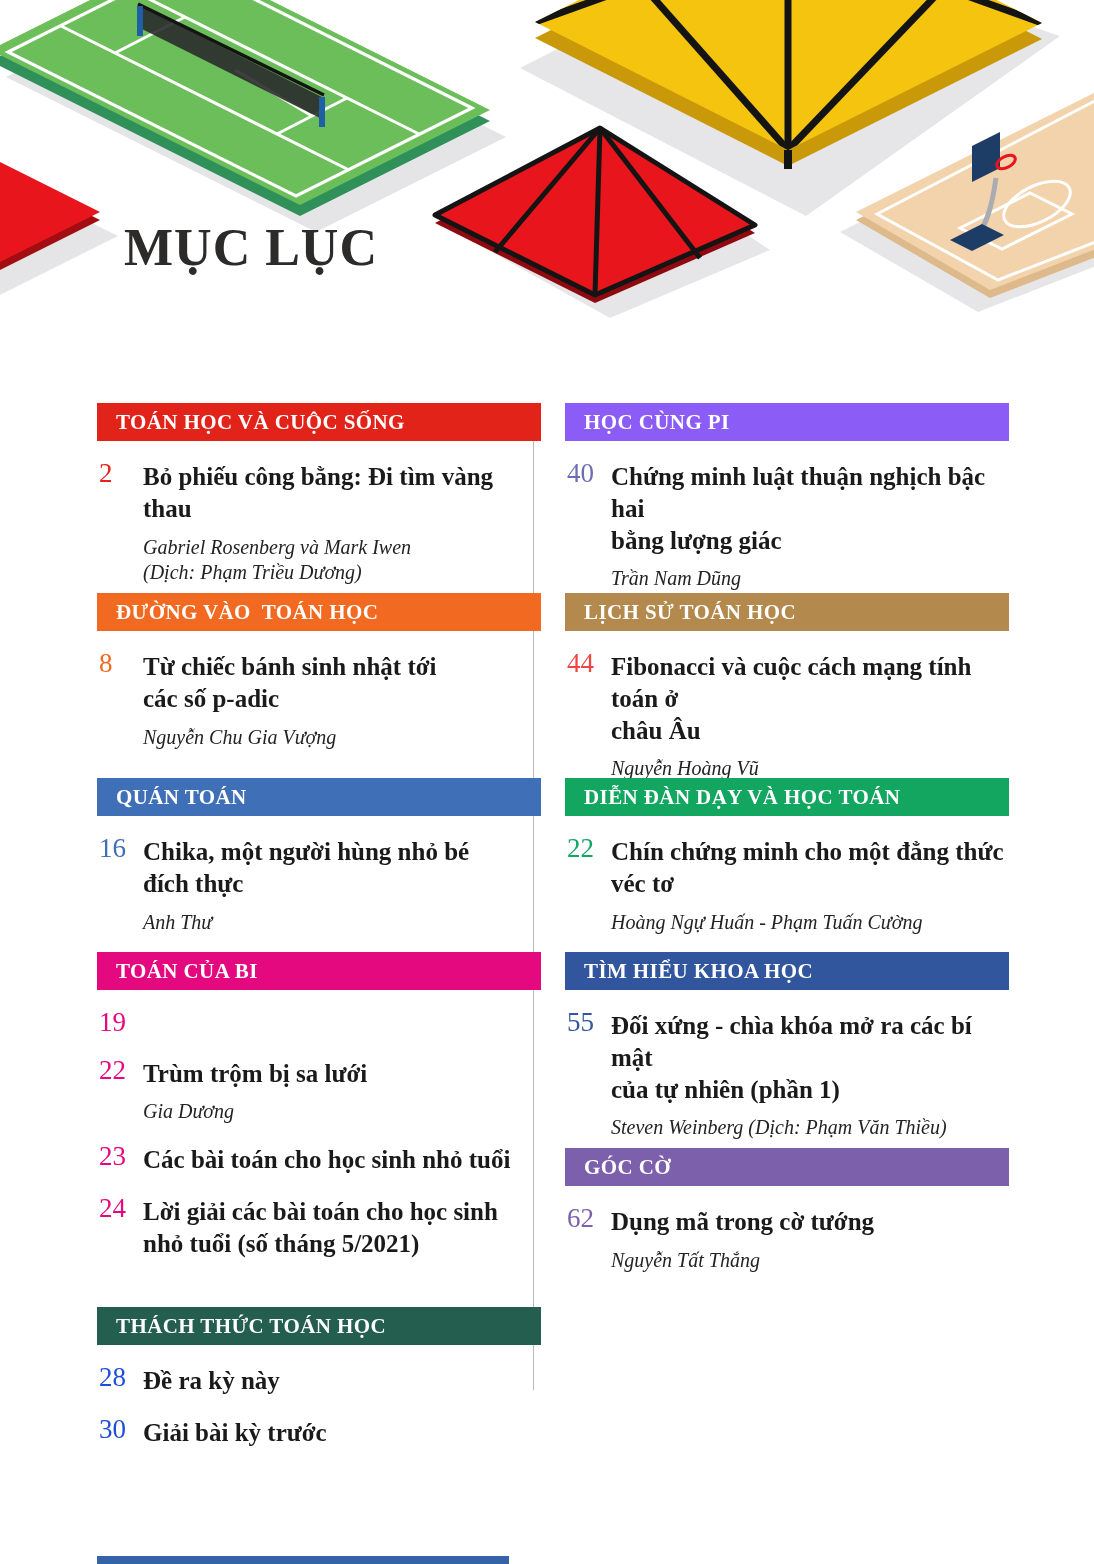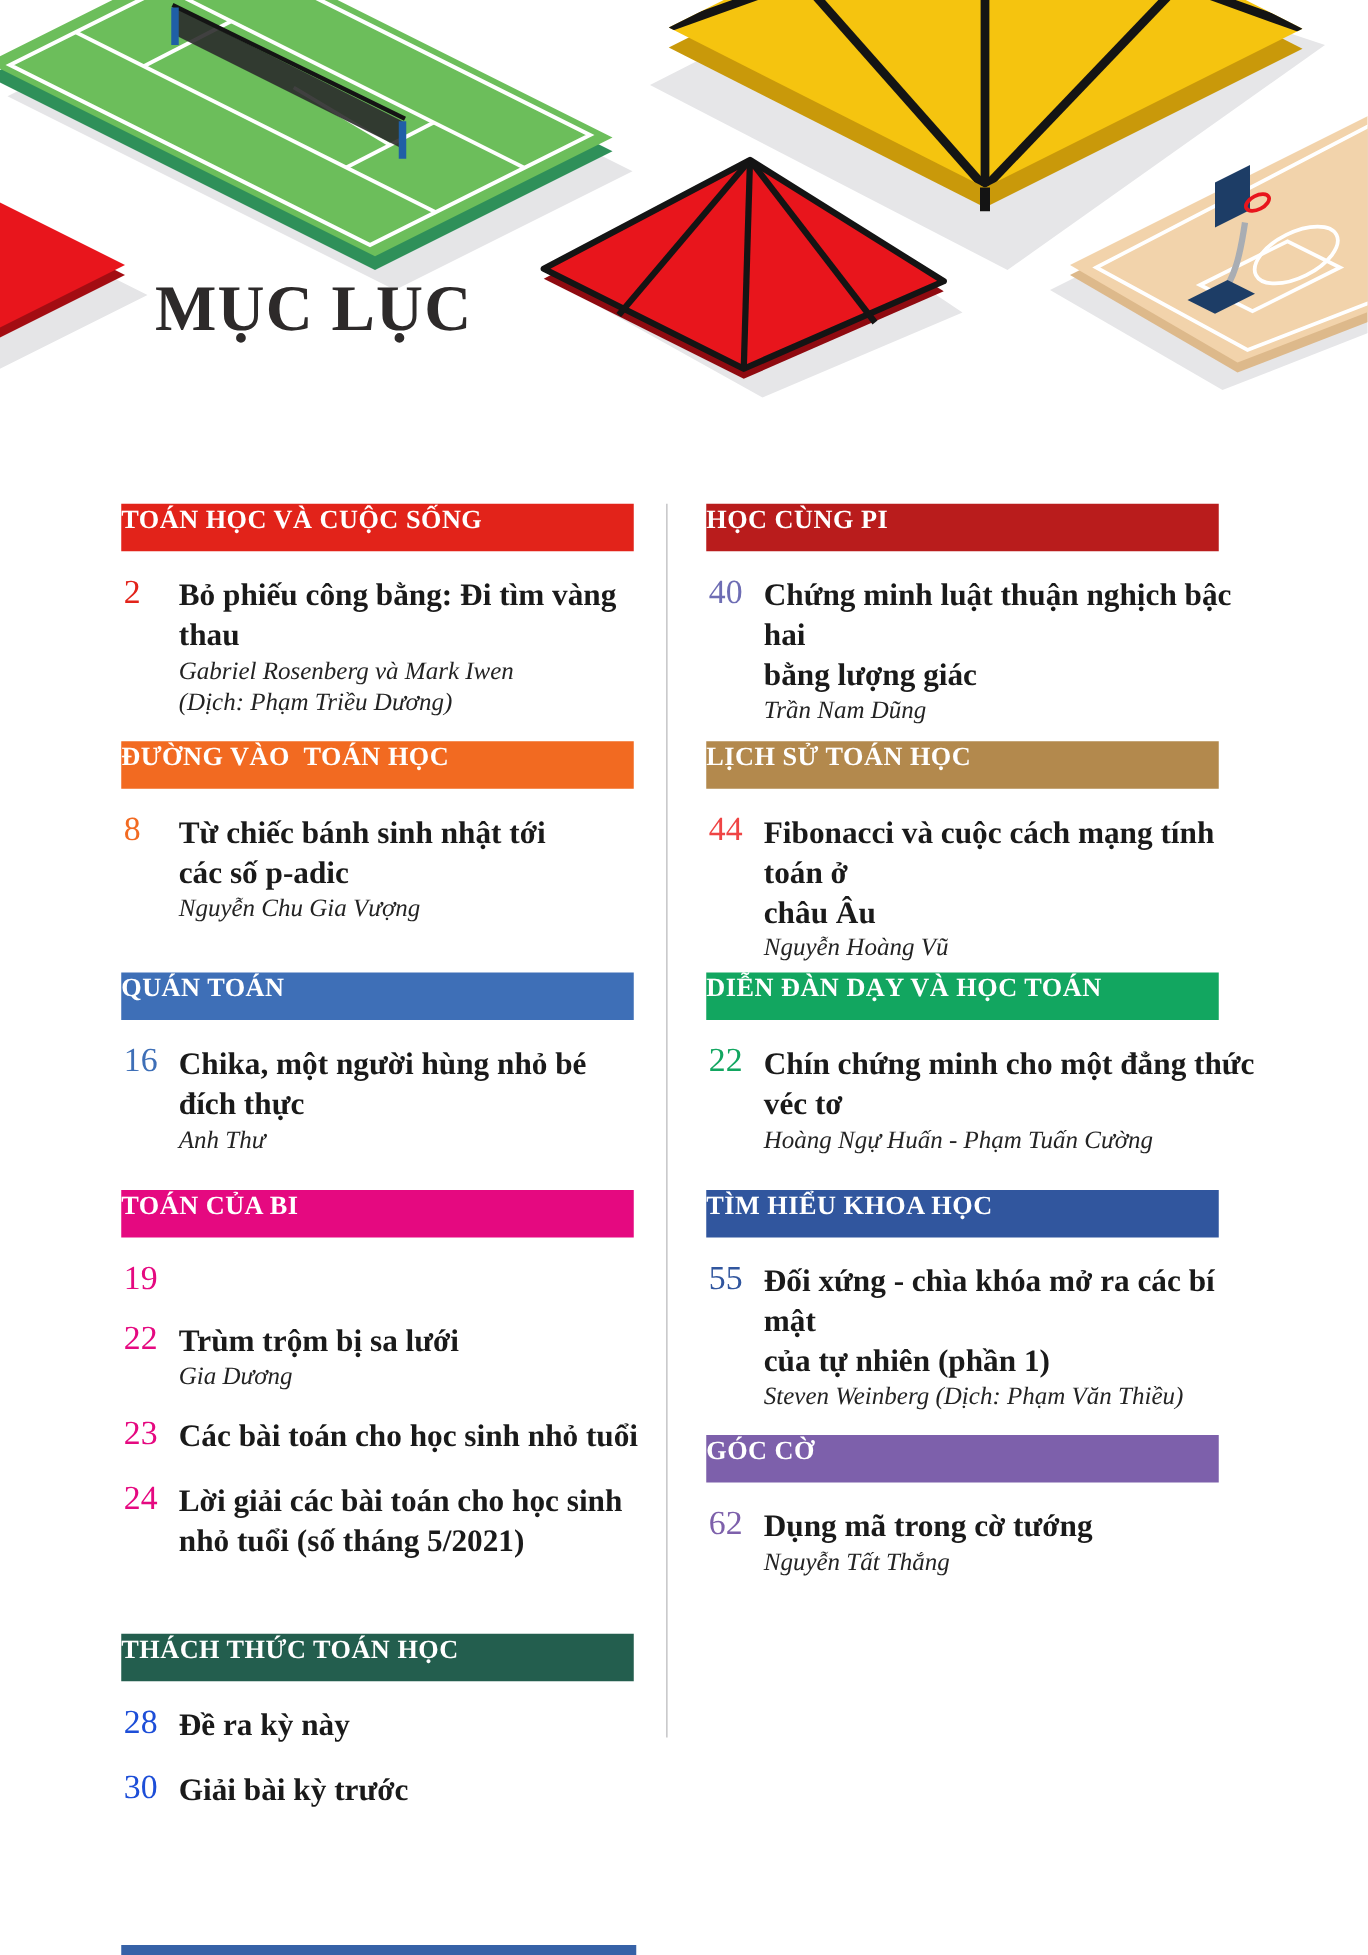--- a/index.html
+++ b/index.html
@@ -12,48 +12,48 @@
   .page-title{
     position:absolute;left:124px;top:222px;
     font-size:52px;line-height:1;letter-spacing:1px;color:#2d2a2a;font-weight:700;
     white-space:pre;
   }
   .col{position:absolute;top:0;width:450px;}
   .col-left{left:97px;}
   .col-right{left:565px;}
   .toc-section{position:absolute;left:0;width:450px;}
   .bar{
-    width:410px;height:38px;box-sizing:border-box;
-    display:flex;
+    width:444px;height:38px;box-sizing:border-box;
+    display:flex;align-items:center;padding-left:19px;
     color:#fff;font-weight:700;font-size:21px;letter-spacing:0.4px;
   }
   .bar-label{white-space:pre;}
   .item{display:flex;margin-top:20px;}
   .num{
     flex:0 0 46px;width:46px;box-sizing:border-box;padding-left:2px;
     font-size:27px;line-height:1.1;margin-top:-2px;
   }
   .itext{flex:1 1 auto;}
   .ititle{
     font-size:25px;font-weight:700;line-height:1.27;color:#1a1a1a;
     white-space:pre-line;
   }
   .iauthor{
-    font-size:20px;font-style:italic;color:#232323;
+    font-size:20px;font-style:italic;color:#232323;margin-top:10px;
     line-height:1.25;white-space:pre-line;
   }
   .divider{position:absolute;left:533px;top:403px;width:1px;height:987px;background:#b9b9bc;}
   .bottom-bar{position:absolute;left:97px;top:1556px;width:412px;height:8px;background:#3662A7;}
 
   .bg-l1{background:#E2231A}.n-l1{color:#E2231A}
   .bg-l2{background:#F26A21}.n-l2{color:#F26A21}
   .bg-l3{background:#3E6FB7}.n-l3{color:#3E6FB7}
   .bg-l4{background:#E50980}.n-l4{color:#E50980}
   .bg-l5{background:#235E4E}.n-l5{color:#1d4ed8}
-  .bg-r1{background:#b91c1c}.n-r1{color:#6E6DB4}
+  .bg-r1{background:#8b5cf6}.n-r1{color:#6E6DB4}
   .bg-r2{background:#B3894D}.n-r2{color:#ef4444}
   .bg-r3{background:#12A660}.n-r3{color:#12A660}
   .bg-r4{background:#31569E}.n-r4{color:#31569E}
   .bg-r5{background:#7D60AB}.n-r5{color:#7D60AB}
 </style>
 </head>
 <body>
 
 <div class="header-art">
   <svg width="1094" height="335" viewBox="0 0 1094 335" xmlns="http://www.w3.org/2000/svg">

